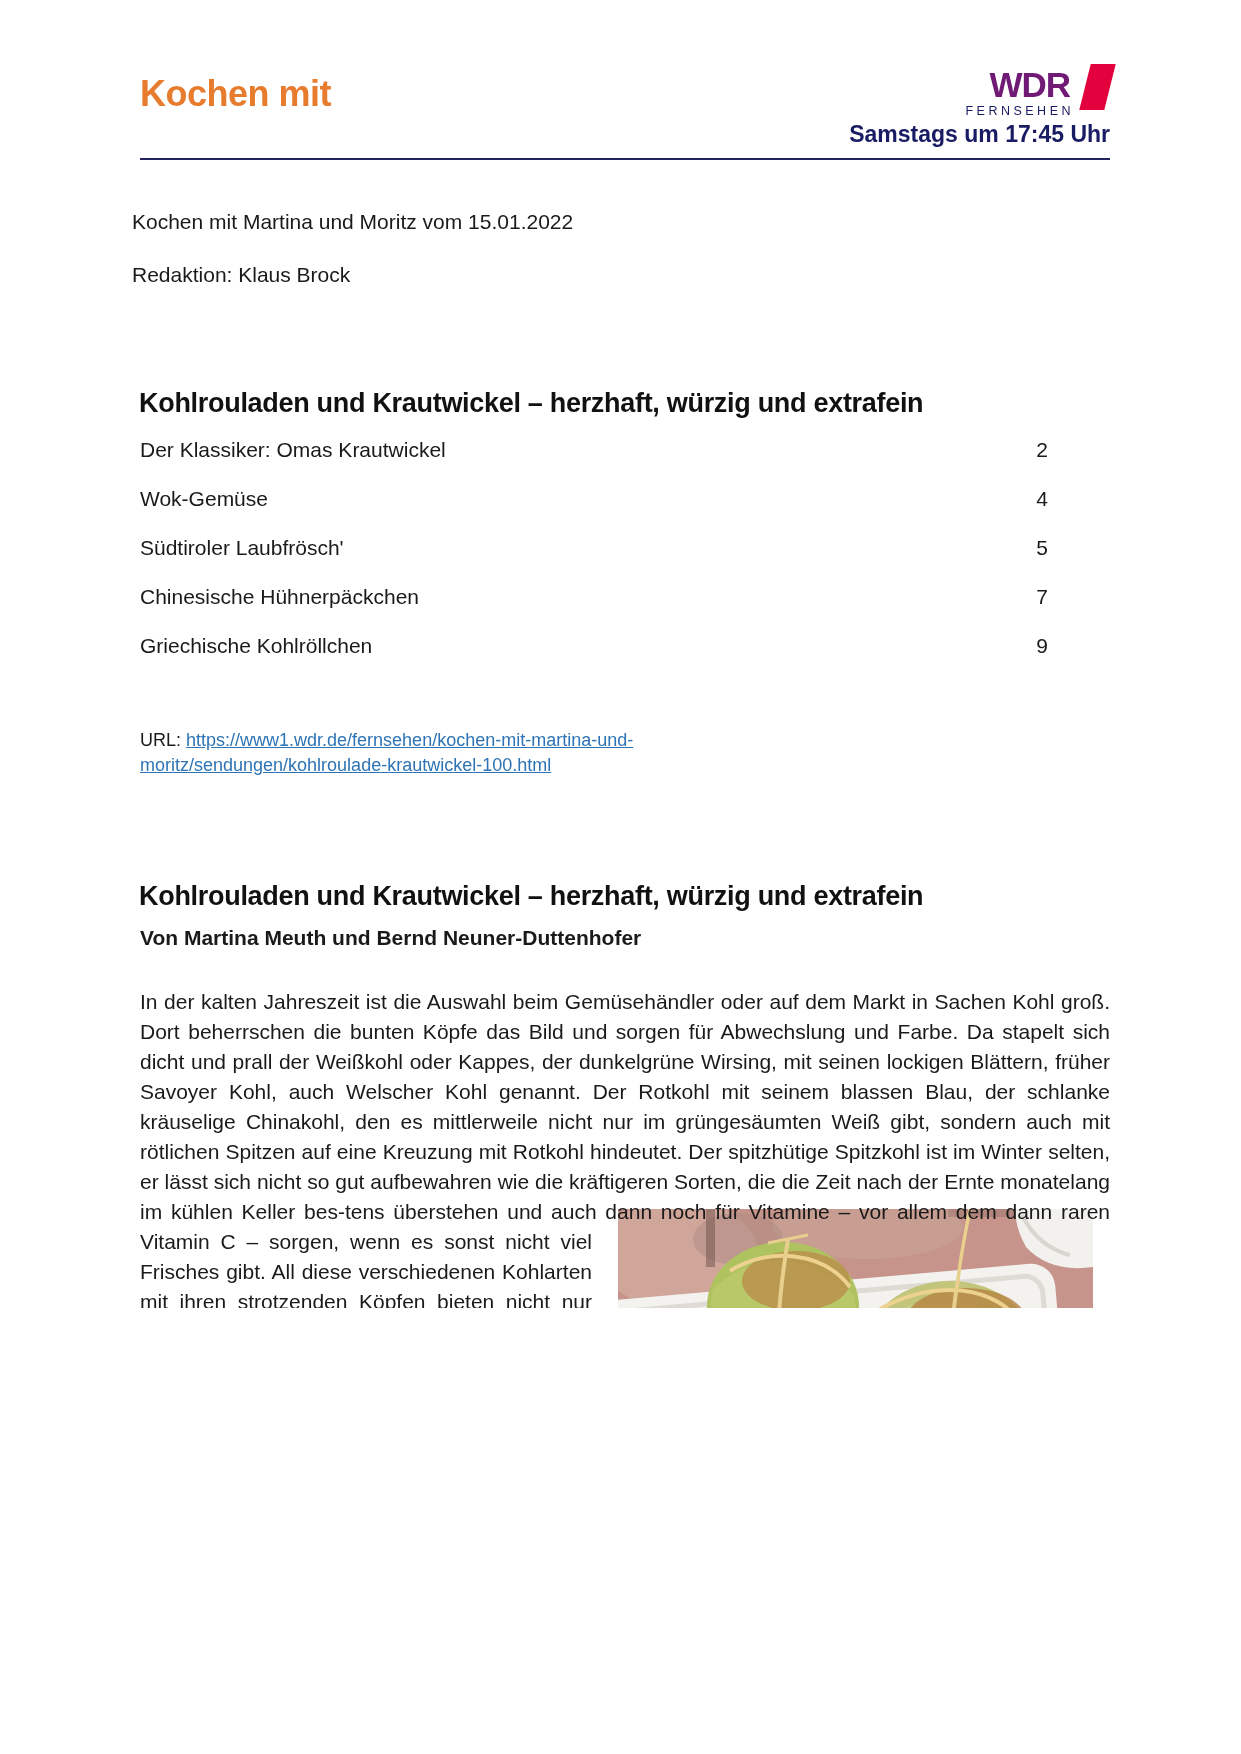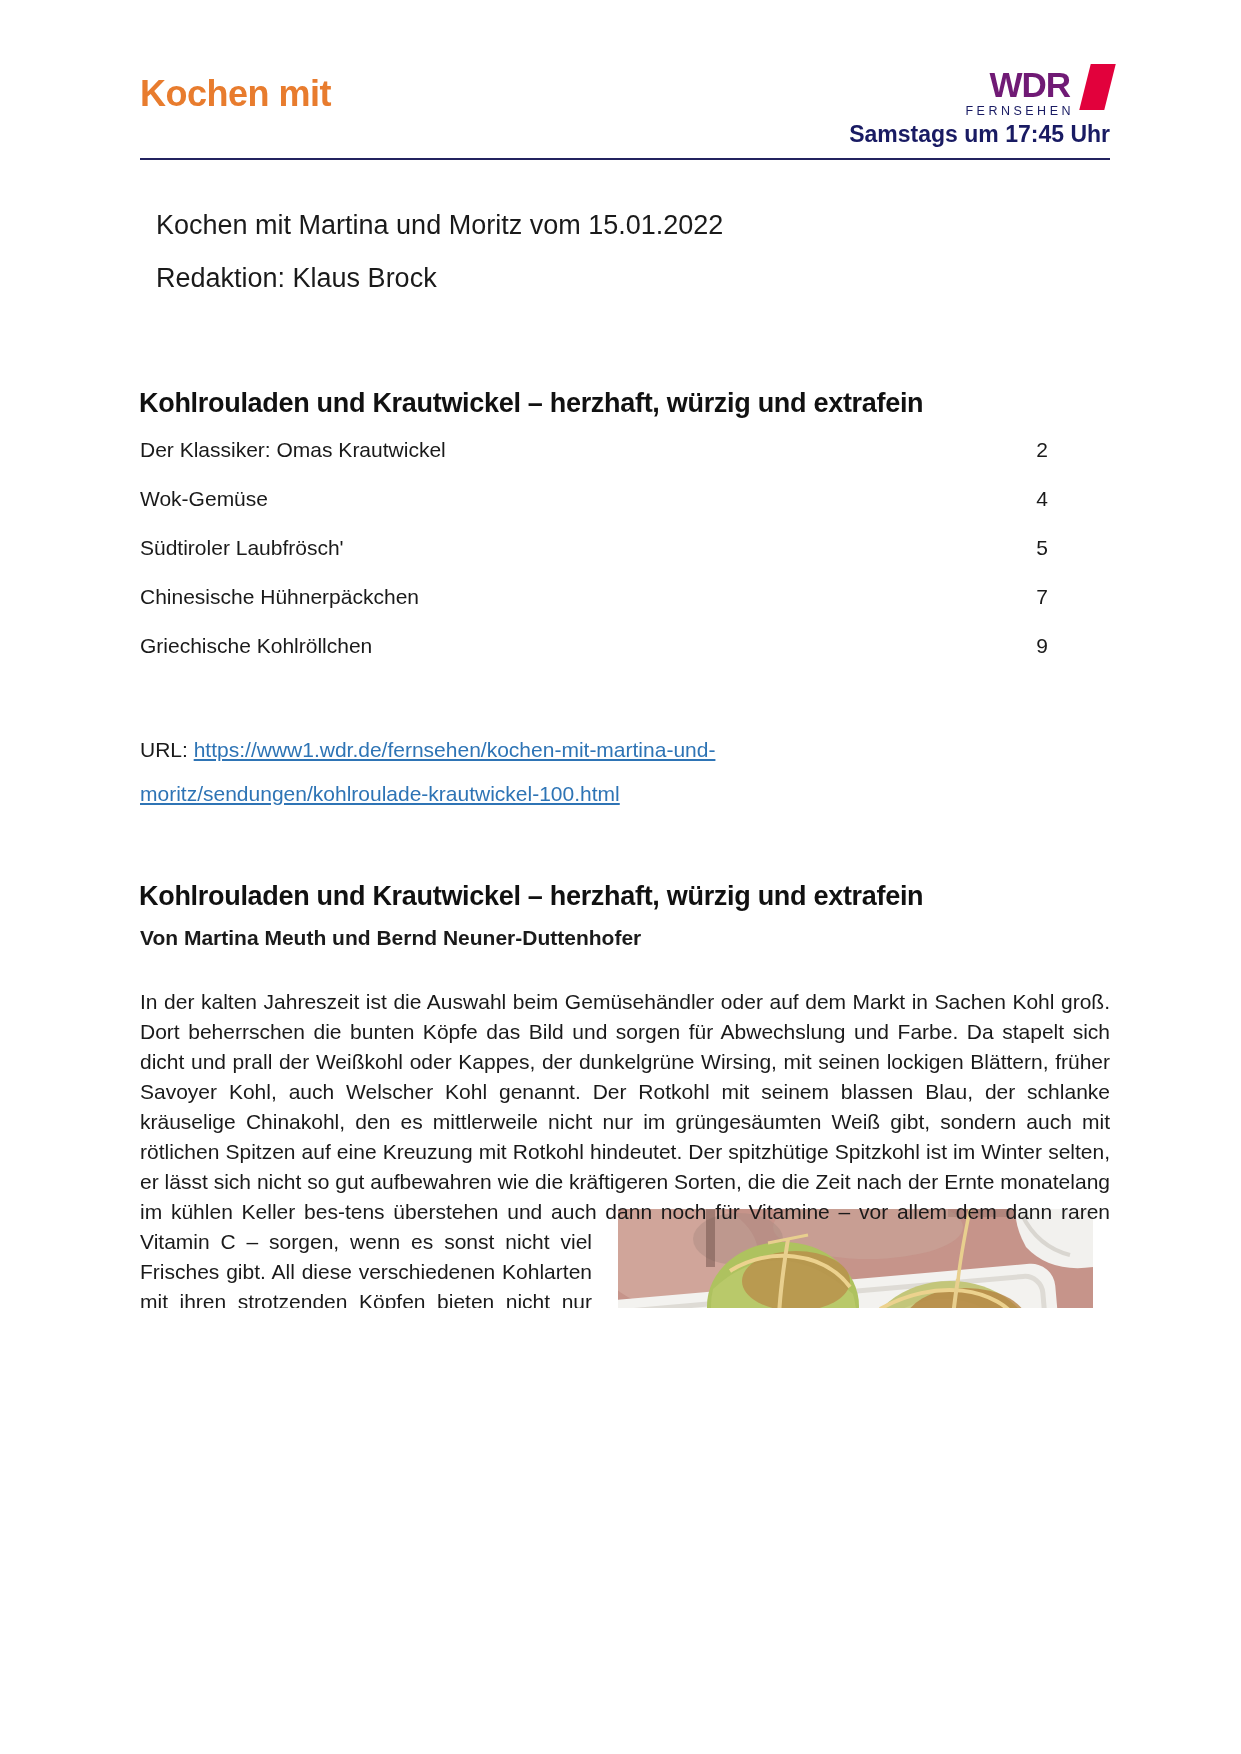--- a/index.html
+++ b/index.html
@@ -15,32 +15,32 @@
   .wdr-row { position:relative; display:inline-block; padding-right:40px; }
   .wdr-word { font-size:35px; font-weight:bold; letter-spacing:-1px; line-height:34px; color:#701a75; }
   .wdr-flag { position:absolute; right:0; top:-4px; width:25px; height:46px;
               background:#e2013c; transform:skewX(-14deg); }
   .wdr-sub { font-size:12.5px; letter-spacing:3.5px; margin-top:2px; padding-right:36px; }
   .wdr-time { font-size:23px; margin-top:3px;font-weight:bold; }
   .rule { position:absolute; left:140px; right:131px; height:2px; background:#23235f; }
   .rule-top { top:158px; }
   .rule-bottom { top:1585px; }
   
-  .meta-line { position:absolute; left:156px; font-size:27px; }
+  .meta-line { position:absolute; left:132px; font-size:21px; }
   .meta-episode { top:210px; }
   .meta-redaktion { top:263px; }
   
   .toc-title { position:absolute; left:139px; top:388px; margin:0;
                font-size:27px; font-weight:bold; color:#111; letter-spacing:-0.3px; }
   .toc { position:absolute; left:140px; right:131px; top:434px; }
   .toc-row { position:relative; height:31px; margin-bottom:18px; font-size:21px; line-height:31px; }
   .toc-page { position:absolute; right:62px; top:0; }
   
   .url-block { position:absolute; left:140px; top:728px; width:645px; margin:0;
-               font-size:21px; line-height:44px; }
+               font-size:18px; line-height:25px; }
   .url-link { color:#2e74b5; text-decoration:underline; word-break:normal; }
   
   .article-title { position:absolute; left:139px; top:881px; margin:0;
                    font-size:27px; font-weight:bold; color:#111; letter-spacing:-0.3px; }
   .byline { position:absolute; left:140px; top:926px; font-size:21px; font-weight:bold; }
   .body-text { position:absolute; left:140px; right:131px; top:987px; margin:0;
                font-size:21px; line-height:30px; text-align:justify; }
   .photo { float:right; width:475px; height:265px; margin:12px 17px 12px 26px;
            shape-outside:margin-box; }
   .photo svg { display:block; }

